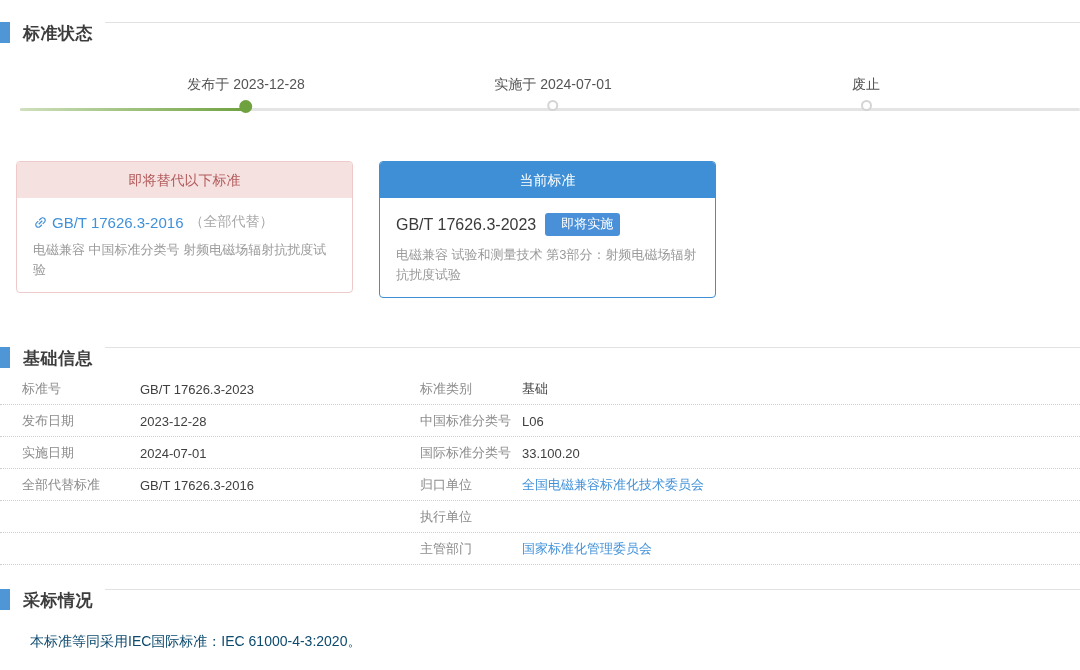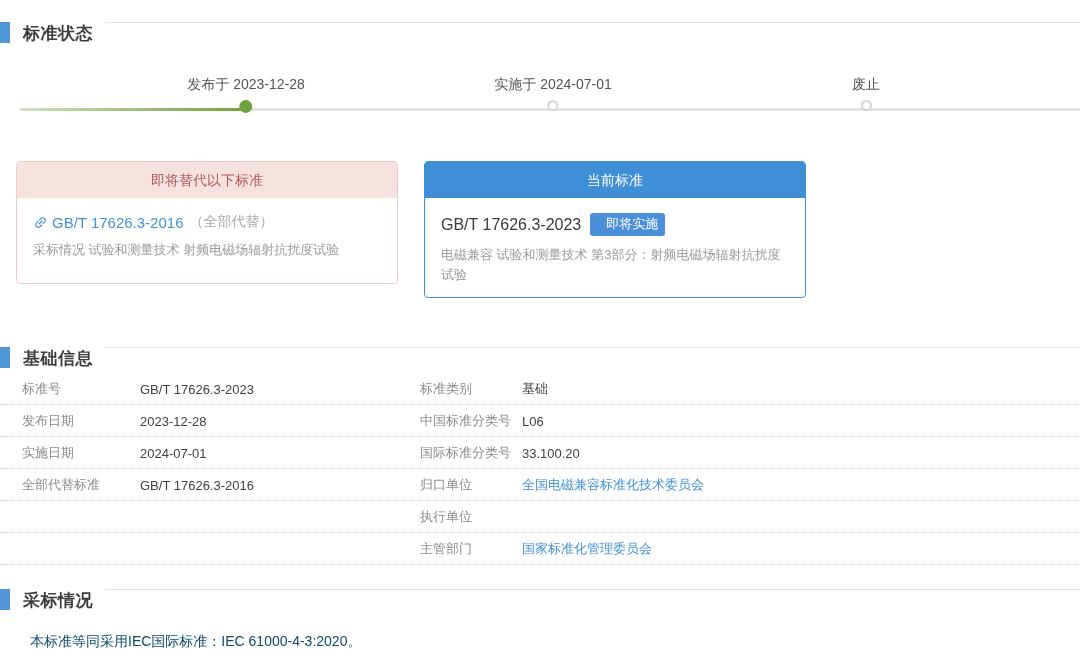--- a/index.html
+++ b/index.html
@@ -54,21 +54,21 @@
     border-radius: 50%;
   }
   .dot-done { width: 13px; height: 13px; background: #6fa23f; border: none; margin-top: 1px; }
   .dot-pending { width: 11px; height: 11px; background: #fff; border: 2px solid #d4d4d4; }
   .milestone-1 { left: 246px; text-align: right; }
   .milestone-2 { left: 553px; }
   .milestone-3 { left: 866px; }
 
   
   .cards { display: flex; align-items: flex-start; margin: 37px 0 0 16px; }
-  .card { width: 382px; border-radius: 4px; overflow: hidden; background: #fff; }
+  .card { width: 337px; border-radius: 4px; overflow: hidden; background: #fff; }
   .card-header {
     height: 36px; line-height: 36px;
     text-align: center; font-size: 14px;
   }
   .card-body { padding: 15px 16px 12px 16px; }
 
   .card-replaced { border: 1px solid #eecaca; }
   .card-replaced .card-header { background: #f6e1e1; color: #b25b5b; }
   .card-replaced .card-body { min-height: 85px; }
 
@@ -151,21 +151,21 @@
         <div class="card-body">
           <div class="link-line">
             <svg class="link-icon" viewBox="0 0 24 24">
               <g transform="rotate(-45 12 12)" fill="#4191d9">
                 <path d="M3.9,12c0-1.71,1.39-3.1,3.1-3.1h4V7H7c-2.76,0-5,2.24-5,5s2.24,5,5,5h4v-1.9H7C5.29,15.1,3.9,13.71,3.9,12z M8,13h8v-2H8V13z M17,7h-4v1.9h4c1.71,0,3.1,1.39,3.1,3.1s-1.39,3.1-3.1,3.1h-4V17h4c2.76,0,5-2.24,5-5S19.76,7,17,7z"></path>
               </g>
             </svg>
             <a class="standard-link">GB/T 17626.3-2016</a>
             <span class="replace-type">（全部代替）</span>
           </div>
-          <div class="card-desc">采标情况 试验和测量技术 射频电磁场辐射抗扰度试验</div>
+          <div class="card-desc">电磁兼容 中国标准分类号 射频电磁场辐射抗扰度试验</div>
         </div>
       </div>
 
       <div class="card card-current">
         <div class="card-header">当前标准</div>
         <div class="card-body">
           <div class="current-title-line">
             <span class="standard-number">GB/T 17626.3-2023</span>
             <span class="status-badge">即将实施</span>
           </div>

